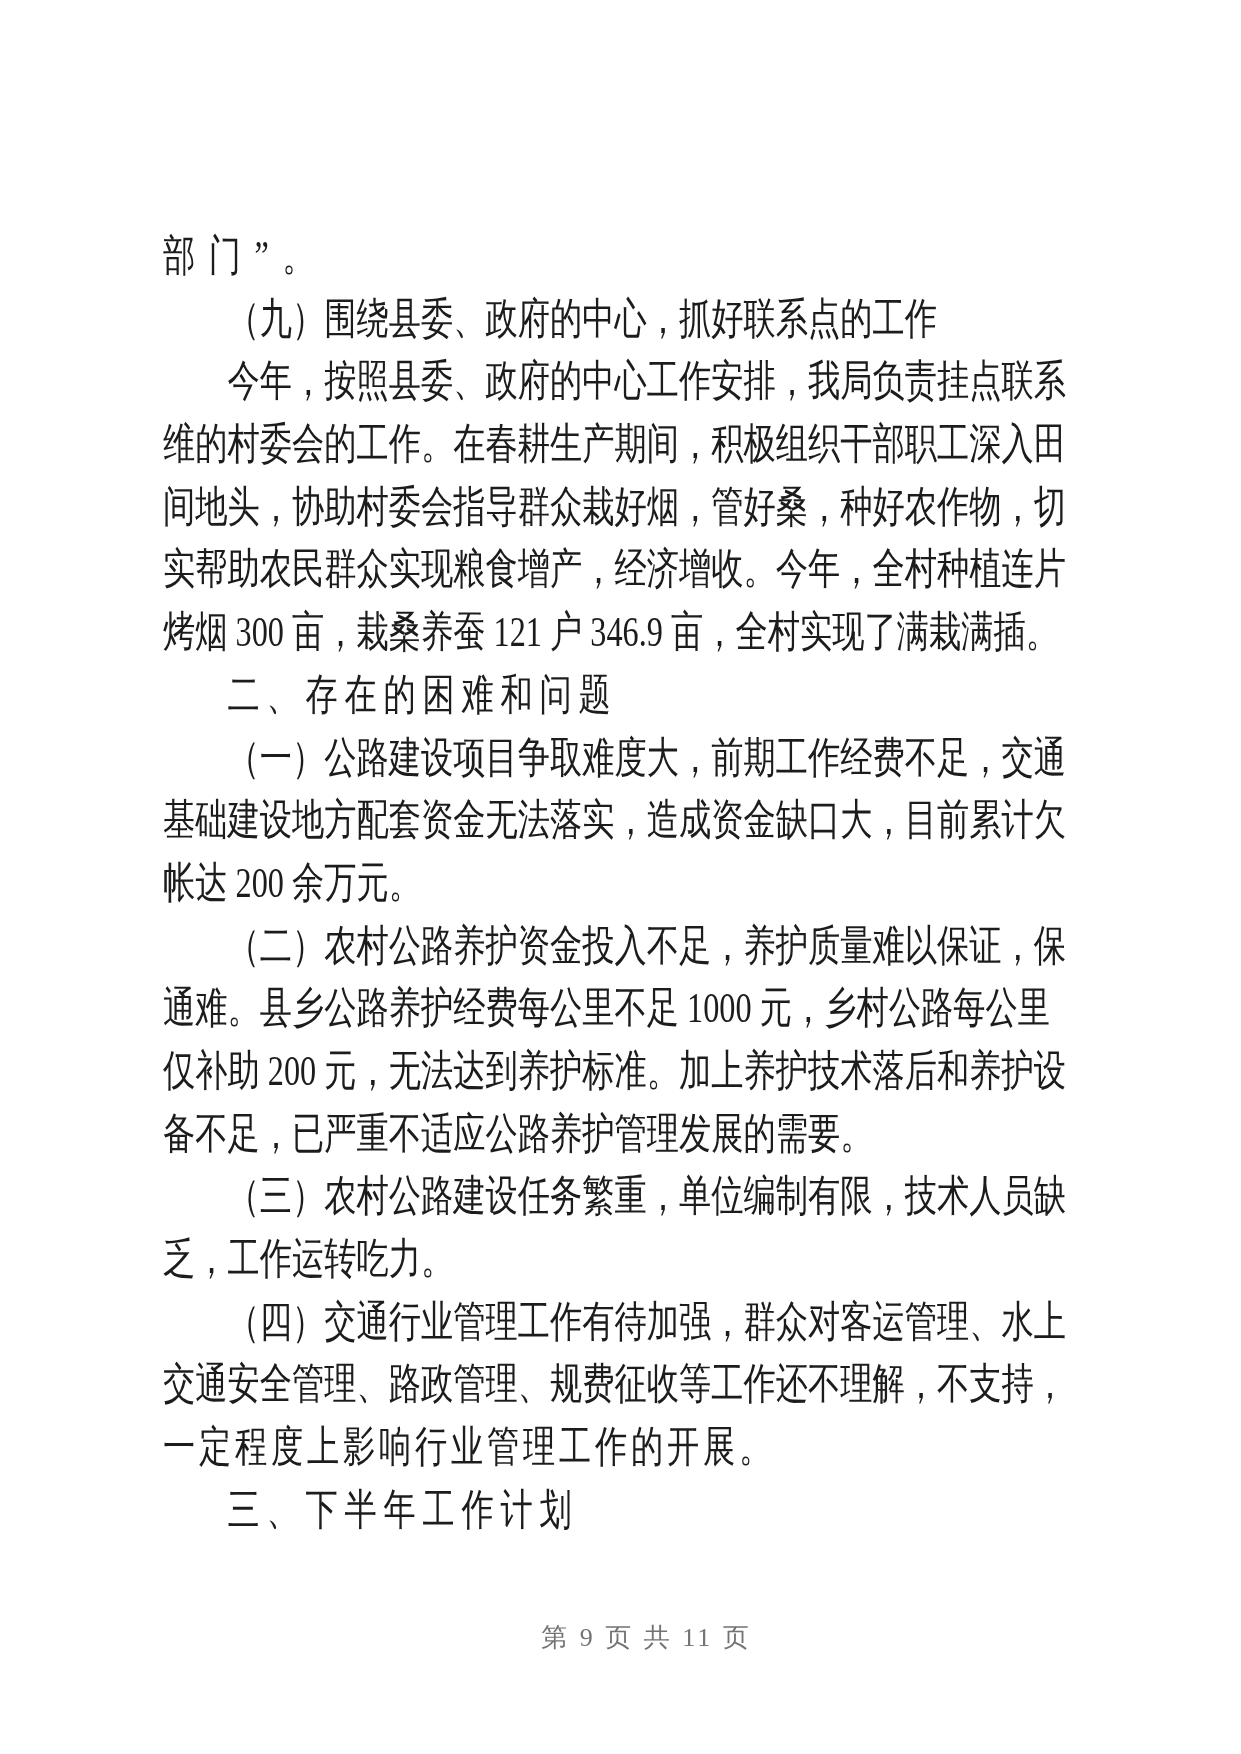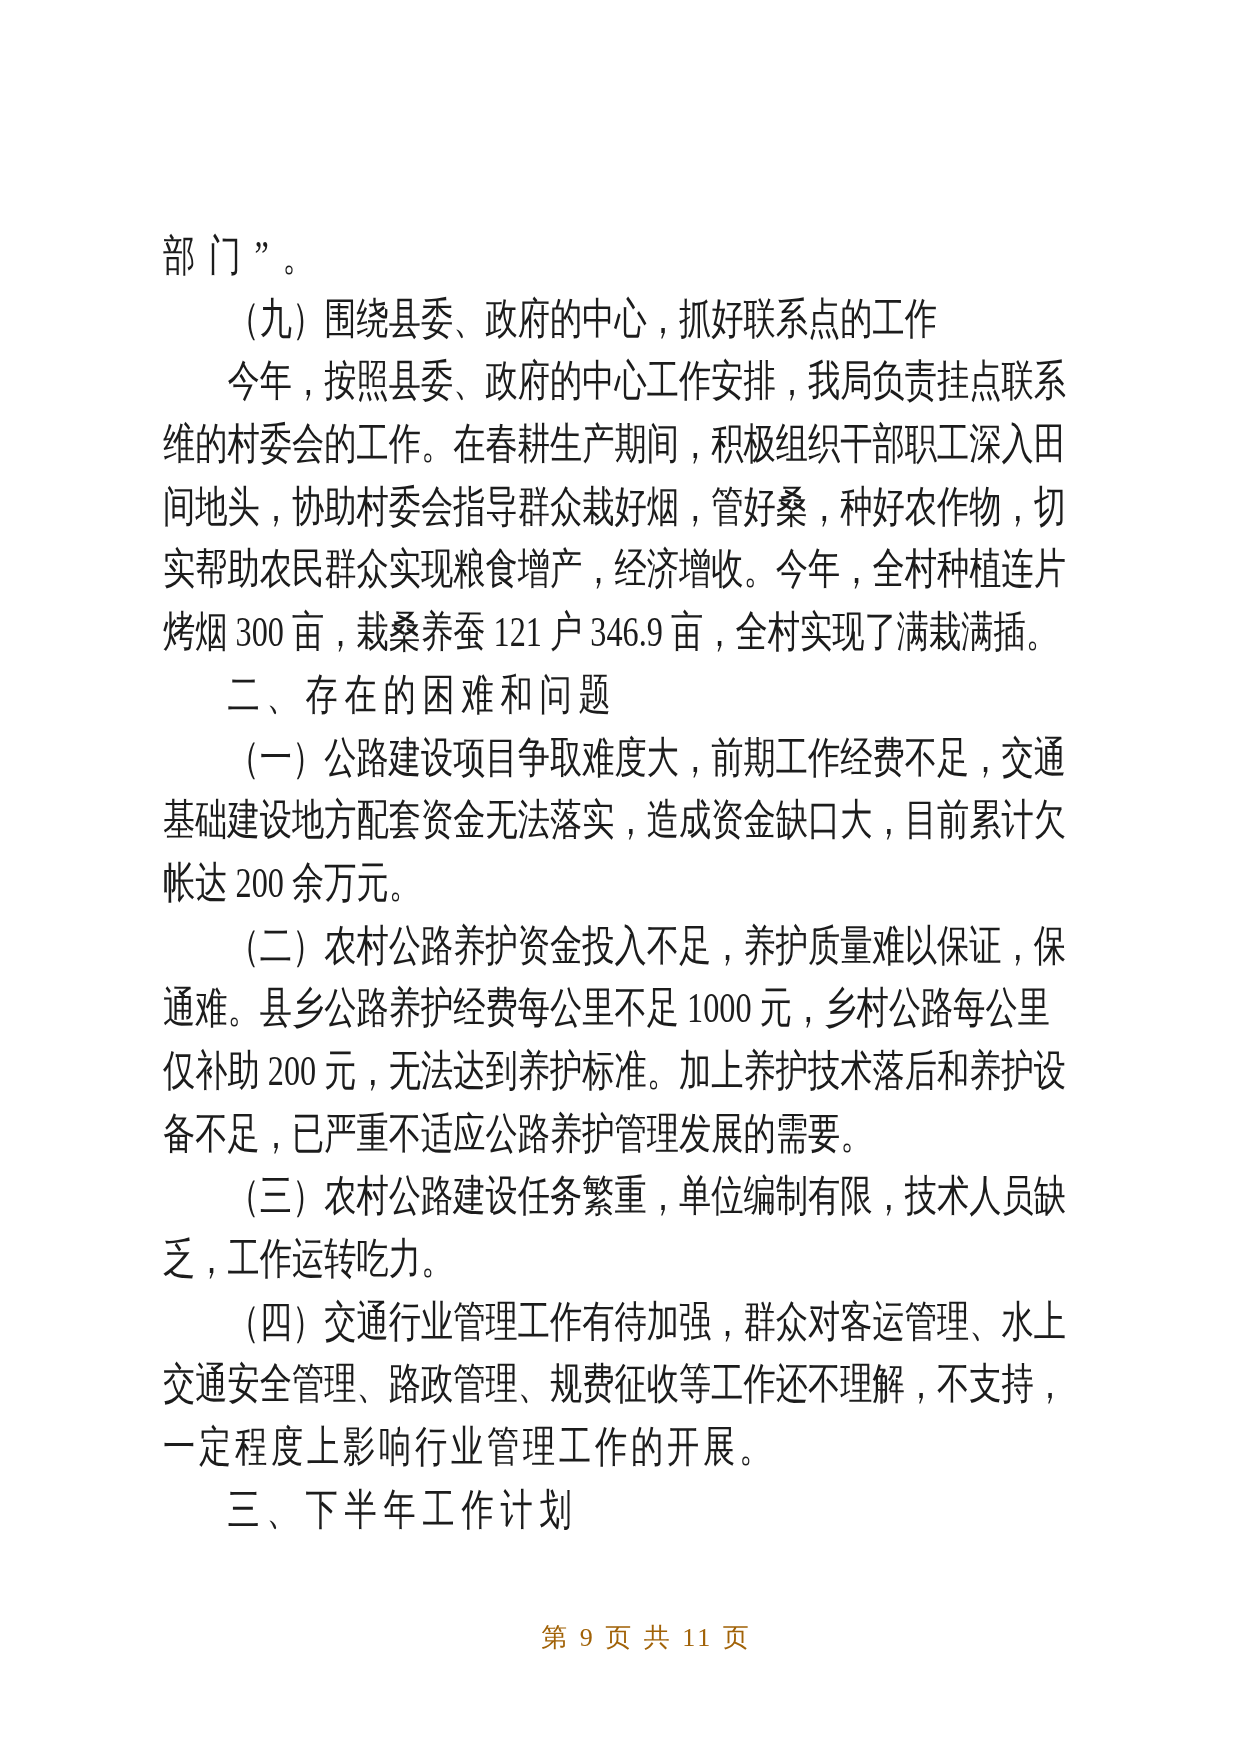--- a/index.html
+++ b/index.html
@@ -40,21 +40,21 @@
   .ls-slight { letter-spacing: 5px; }  
   #page-footer {
     position: absolute;
     left: 0;
     top: 1620px;
     width: 1241px;
     text-align: center;
     text-indent: 52px;
     font-size: 26px;
     letter-spacing: 3px;
-    color: #a16207;
+    color: #737373;
   }
 </style>
 </head>
 <body>
 
 <div id="page">
   <main id="doc-body">
       <div class="para">
         <div class="line ls-wide">部门”。</div>
       </div>

